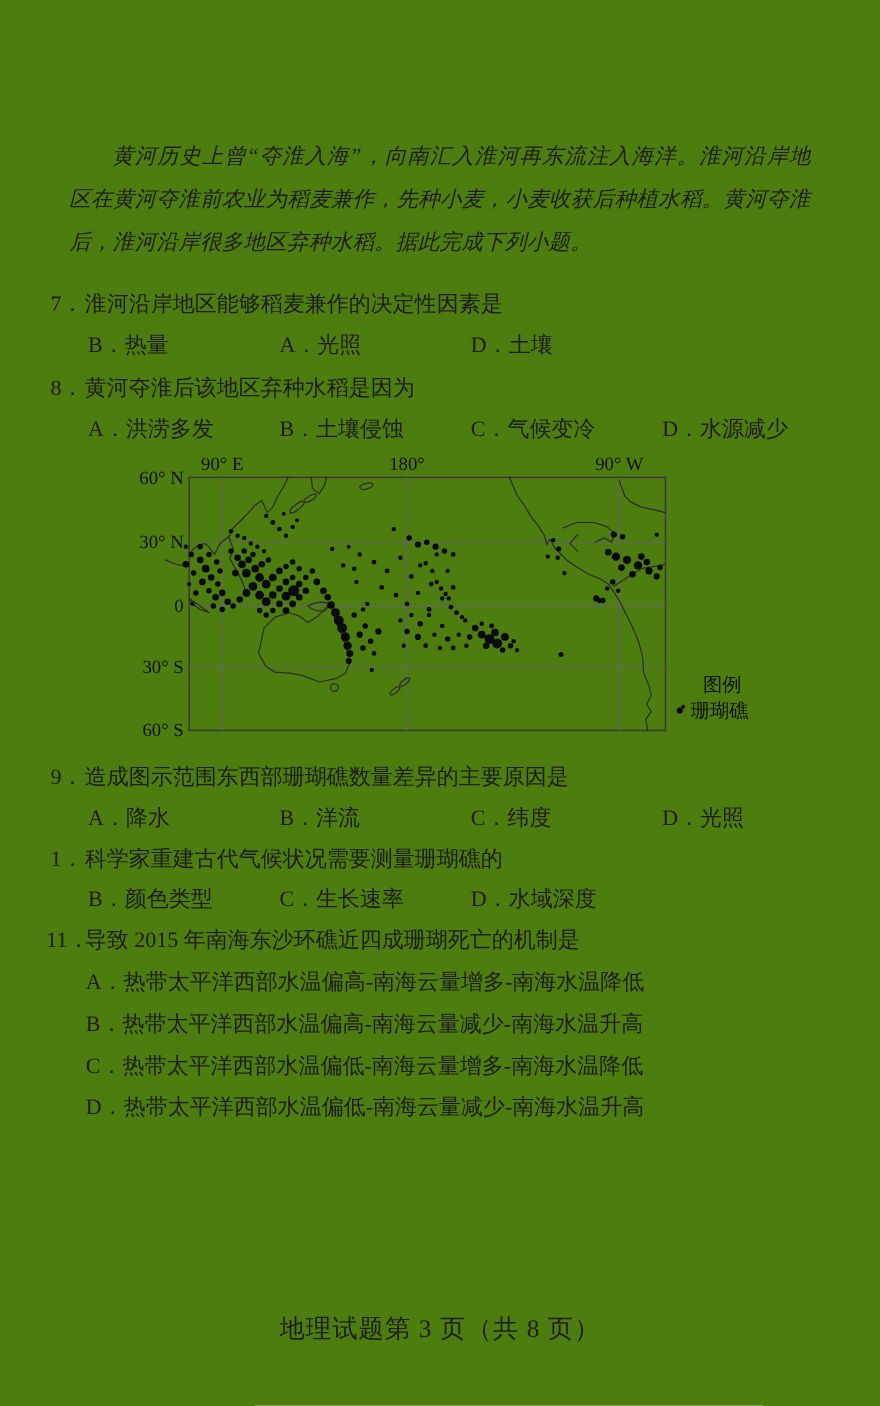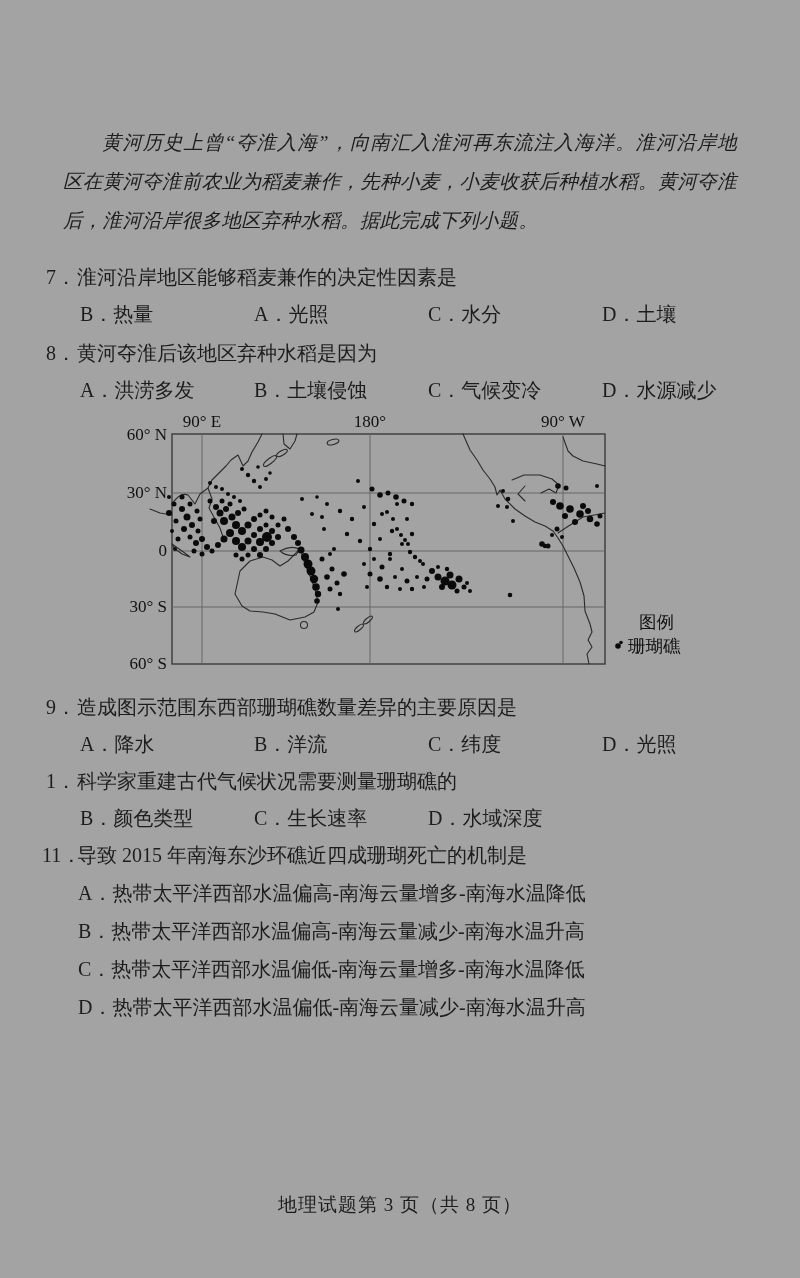--- a/index.html
+++ b/index.html
@@ -1,20 +1,20 @@
 <!DOCTYPE html>
 <html><head>
 <meta charset="utf-8">
 <style>
   html,body{margin:0;padding:0;background:#e8e8e8;}
   .page{
     position:relative;
     width:800px;height:1278px;
     margin:0 auto;
-    background:#a3a3a3;
+    background:#4d7c0f;
     color:#1d1d1d;
     font-family:"Liberation Serif", serif;
     overflow:hidden;
   }
   .content{padding:103px 63px 0 63px;}
   .passage{
     font-size:19.5px;
     line-height:39px;
     text-indent:2em;
     text-align:justify;
@@ -36,40 +36,39 @@
   .figure{margin-top:0;}
   .figure svg{display:block;margin-left:49px;}
   .map-label{font-size:17px;fill:#111;font-family:"Liberation Serif", serif;}
   .legend-label{font-size:17.5px;fill:#111;font-family:"Liberation Serif", serif;}
   .gridline{stroke:#666;stroke-width:1;fill:none;}
   .frame{stroke:#3a3a3a;stroke-width:1.4;fill:none;}
   .coast{stroke:#2b2b2b;stroke-width:1.1;fill:none;stroke-linejoin:round;stroke-linecap:round;}
   #reef-dots circle{fill:#0a0a0a;}
   .footer{
     position:absolute;left:0;right:0;top:1192px;
-    text-align:center;font-size:19px;letter-spacing:1px;
+    text-align:center;font-size:23px;letter-spacing:1px;
   }
 </style>
 </head>
 <body>
 
 <div class="page">
   <div class="content">
 
     <p class="passage">黄河历史上曾“夺淮入海”，向南汇入淮河再东流注入海洋。淮河沿岸地区在黄河夺淮前农业为稻麦兼作，先种小麦，小麦收获后种植水稻。黄河夺淮后，淮河沿岸很多地区弃种水稻。据此完成下列小题。</p>
 
     <div class="question q7">
       <div class="stem">
         <span class="qnum">7．</span>
         <span class="qtext">淮河沿岸地区能够稻麦兼作的决定性因素是</span>
       </div>
       <div class="options">
         <span class="opt"><span>B．</span><span>热量</span></span>
         <span class="opt"><span>A．</span><span>光照</span></span>
-        <span class="opt"><span>C．</span><span>水分</span></span>
         <span class="opt"><span>D．</span><span>土壤</span></span>
       </div>
     </div>
 
     <div class="question q8">
       <div class="stem">
         <span class="qnum">8．</span>
         <span class="qtext">黄河夺淮后该地区弃种水稻是因为</span>
       </div>
       <div class="options">

